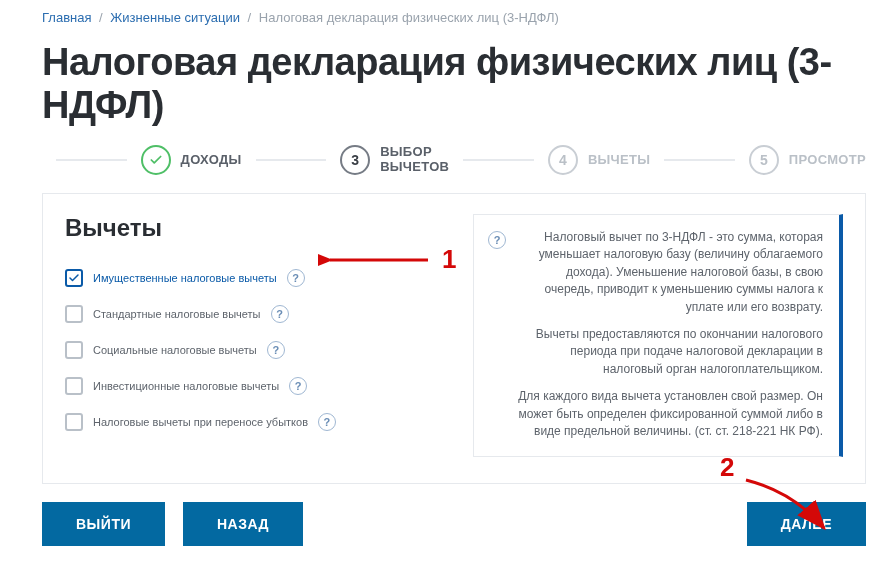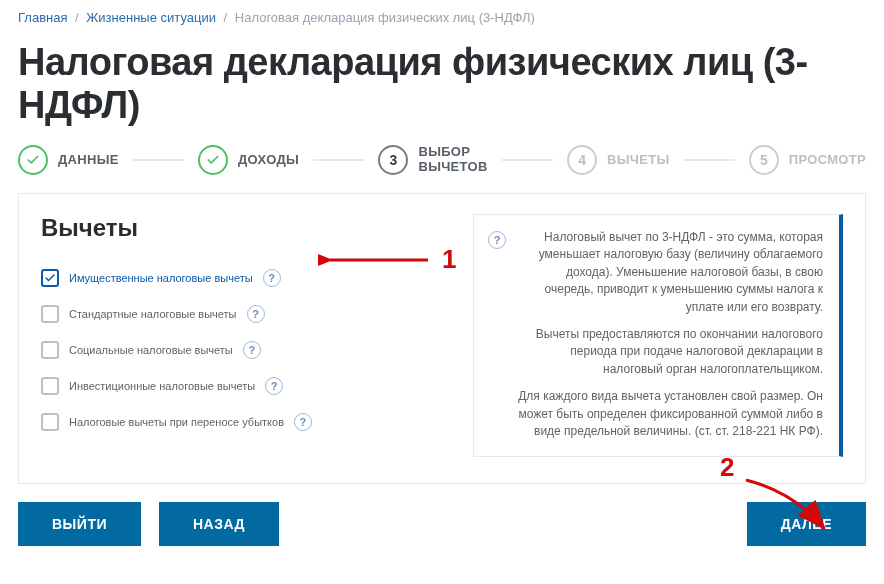--- a/index.html
+++ b/index.html
@@ -142,45 +142,37 @@
     cursor: pointer;
   }
   
   .anno { position: absolute; pointer-events: none; }
   .anno-num {
     font-family: Arial;
     font-size: 26px;
     font-weight: 700;
     color: #d40808;
   }
-  .container { position: relative; width: 884px; height: 476px; }
+  .container { position: relative; width: 884px; height: 476px; padding-left: 24px; }
 </style>
 </head>
 <body>
 <div class="container">
 
 <div class="breadcrumb">
   <a href="#">Главная</a>
   <span class="sep">/</span>
   <a href="#">Жизненные ситуации</a>
   <span class="sep">/</span>
   <span class="current">Налоговая декларация физических лиц (3-НДФЛ)</span>
 </div>
 
 <h1 class="page-title">Налоговая декларация физических лиц (3-НДФЛ)</h1>
 
 <div class="stepper">
-  <div class="step-wrap">
-    <div class="step-circle done">
-      <svg viewBox="0 0 24 24" fill="none" stroke-width="3" stroke-linecap="round" stroke-linejoin="round">
-            <polyline points="20 6 9 17 4 12"></polyline>
-          </svg>
-    </div>
-    <div class="step-label">ДАННЫЕ</div>
-  </div>
   <div class="step-line"></div>
 
   <div class="step-wrap">
     <div class="step-circle done">
       <svg viewBox="0 0 24 24" fill="none" stroke-width="3" stroke-linecap="round" stroke-linejoin="round">
             <polyline points="20 6 9 17 4 12"></polyline>
           </svg>
     </div>
     <div class="step-label">ДОХОДЫ</div>
   </div>

